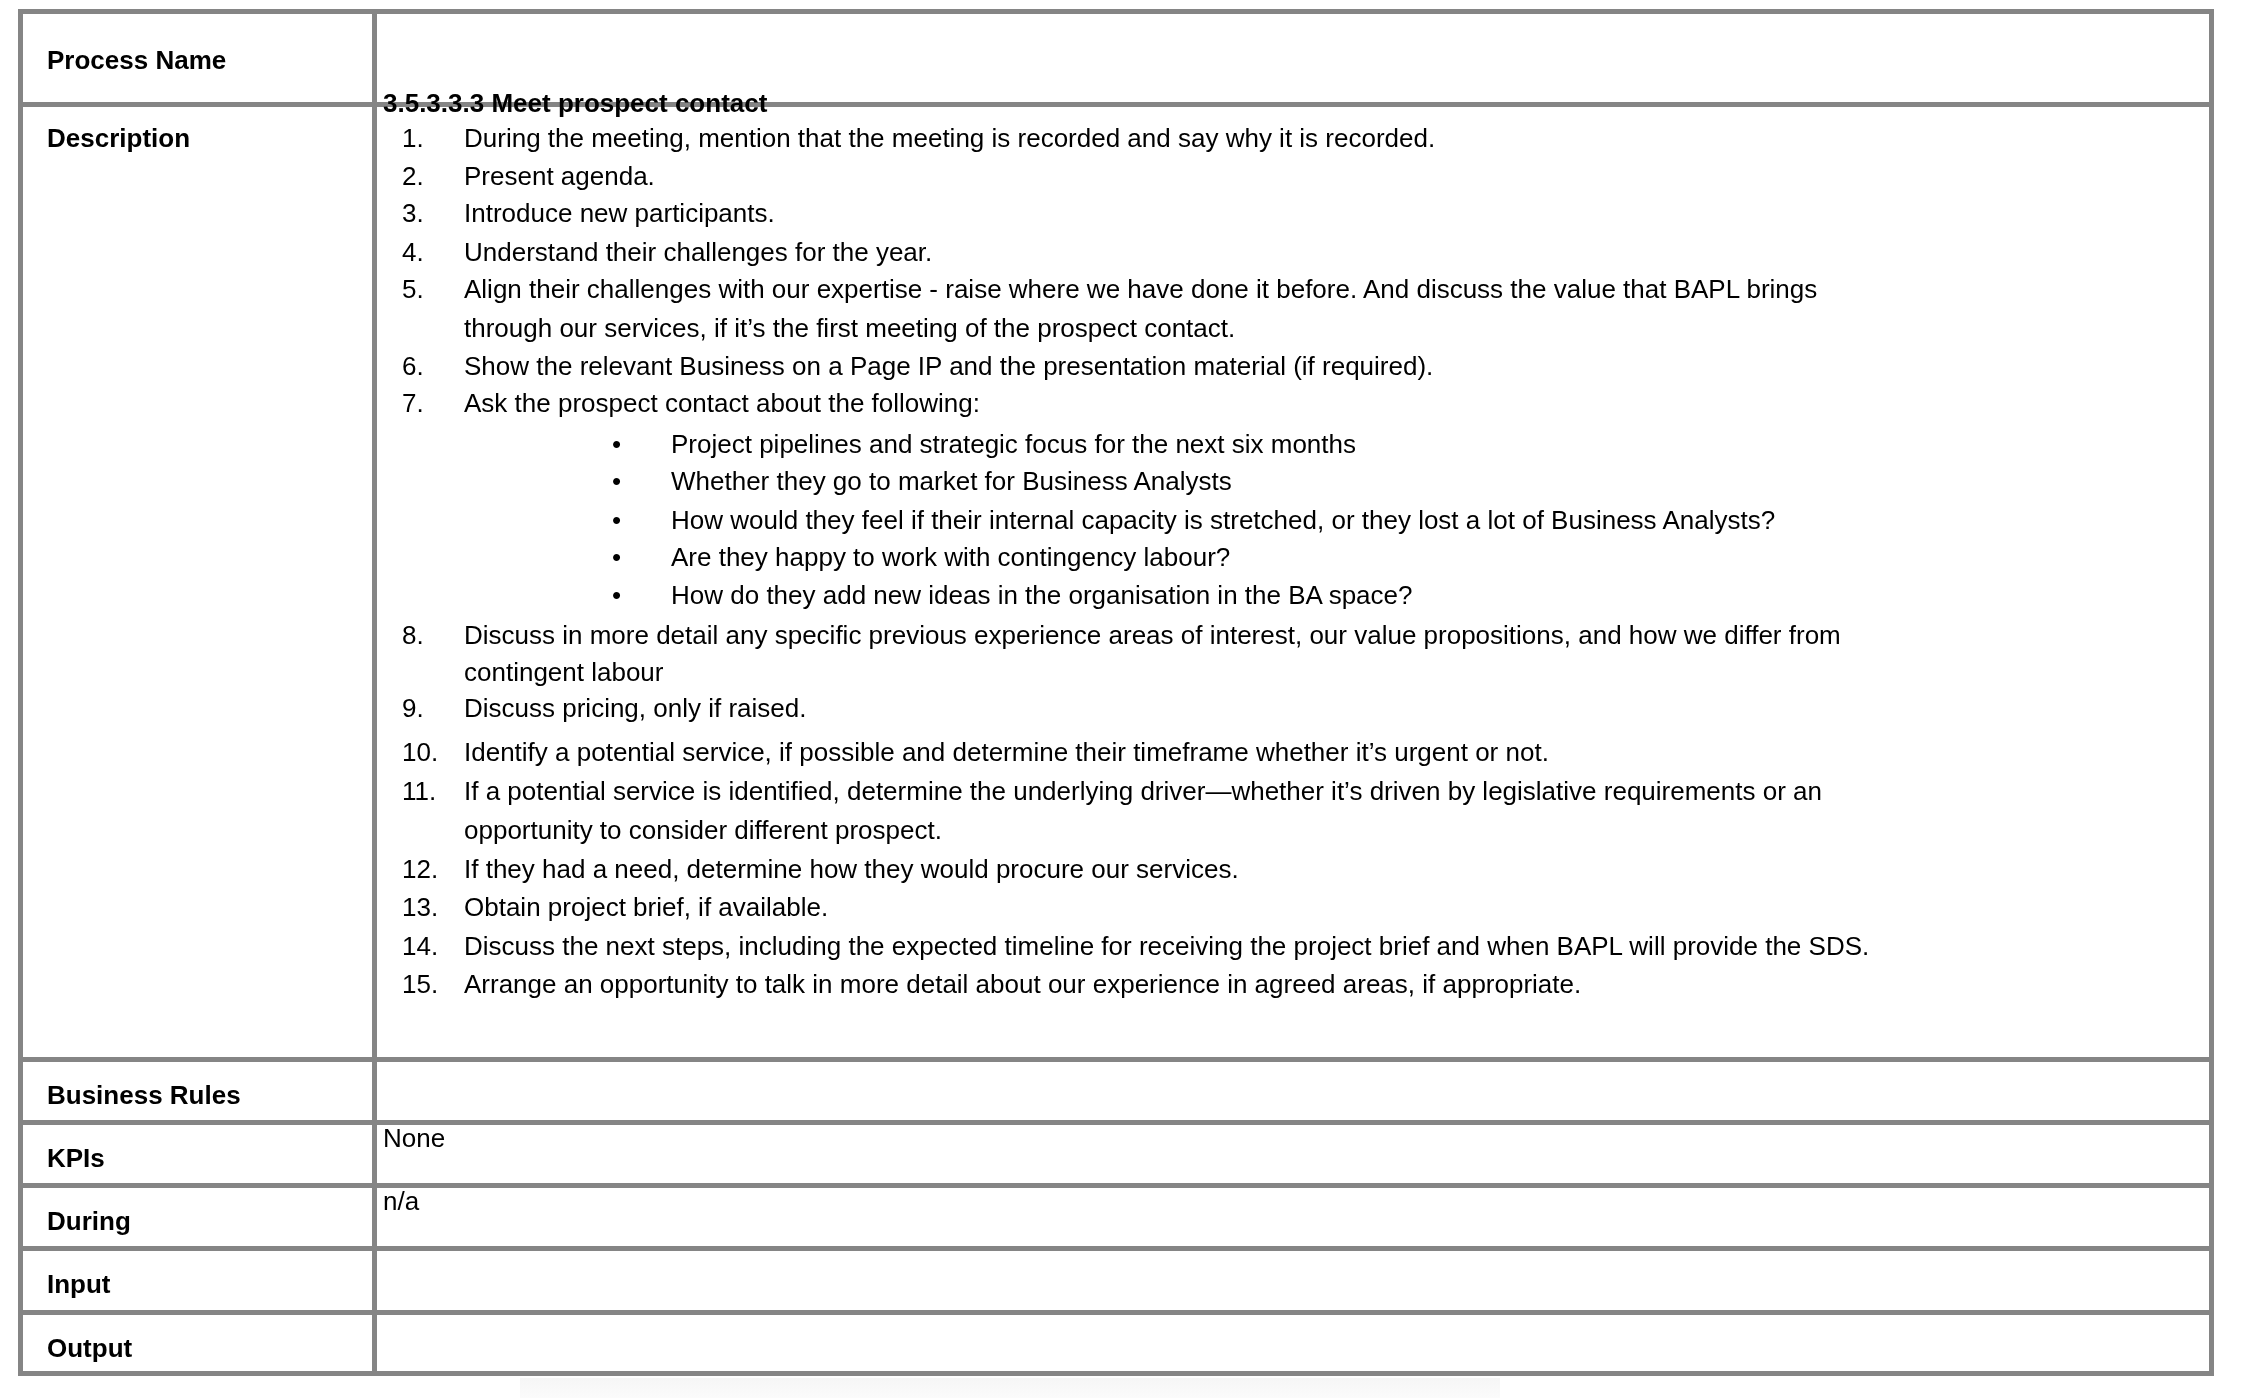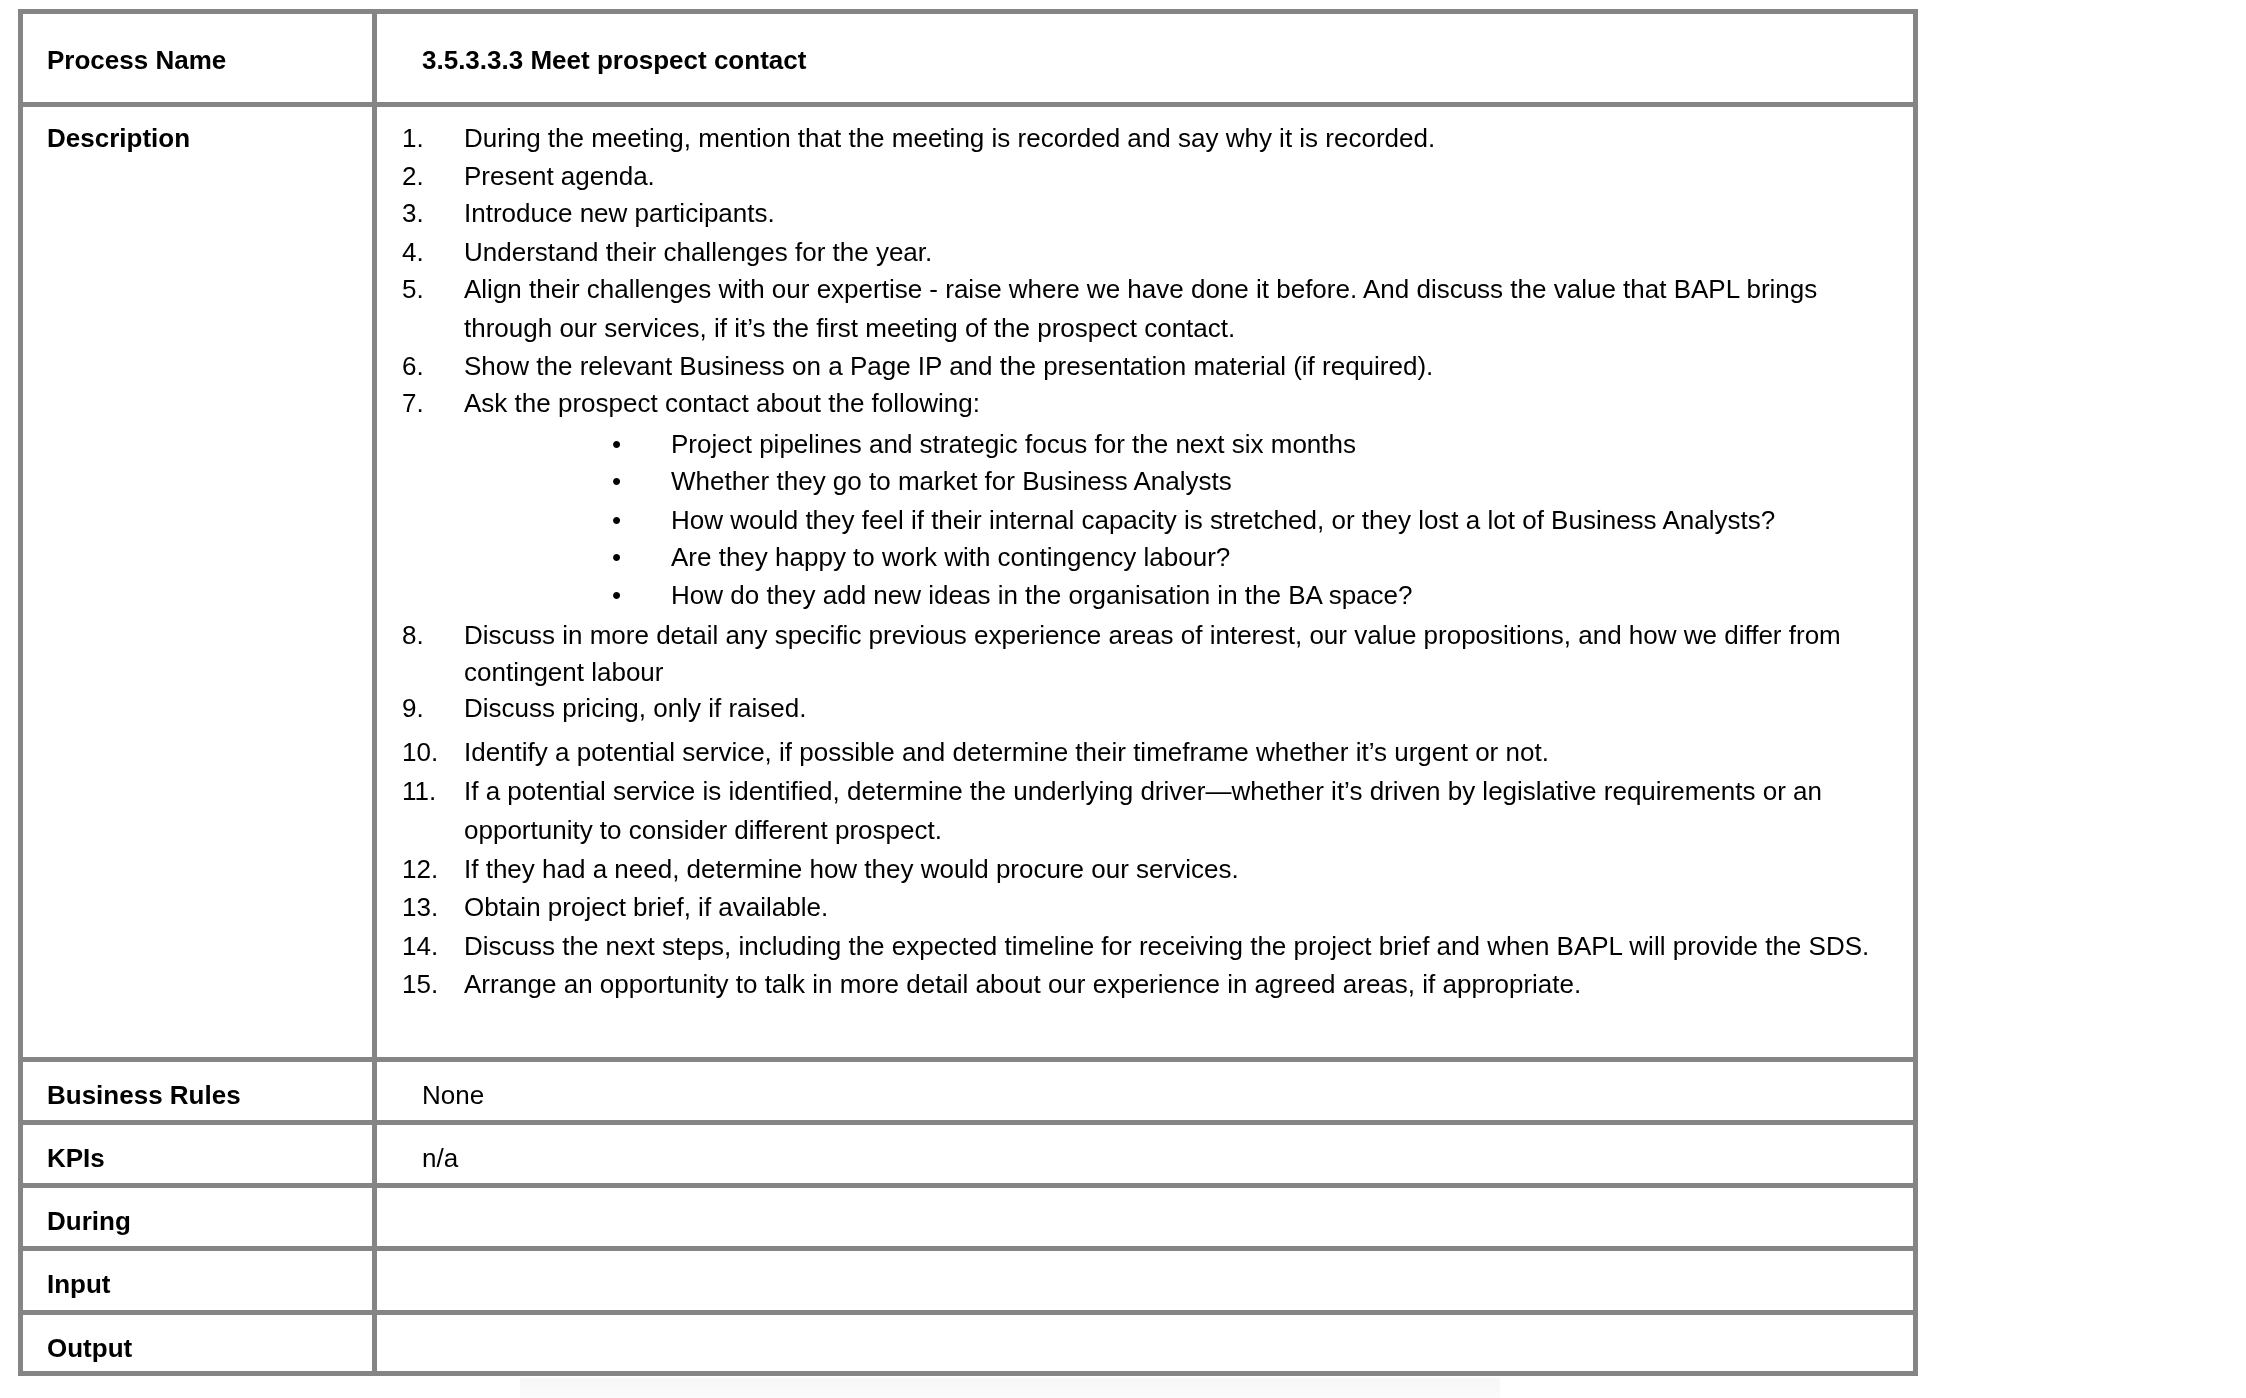--- a/index.html
+++ b/index.html
@@ -5,30 +5,30 @@
   html, body { margin: 0; padding: 0; }
   body {
     width: 2246px; height: 1398px; background: #ffffff; position: relative; overflow: hidden;
     font-family: "Liberation Sans", sans-serif; color: #000;
   }
   .shadow {
     position: absolute; left: 520px; top: 1378px; width: 980px; height: 20px;
     background: linear-gradient(to bottom, #f6f6f6, #fbfbfb);
   }
   .table {
-    position: absolute; left: 18px; top: 9px; width: 1900px; height: 1367px;
+    position: absolute; left: 18px; top: 9px; width: 2196px; height: 1367px;
     box-sizing: border-box; border: 5px solid #858585; background: #fff;
   }
   .hline { position: absolute; left: 0; right: 0; height: 5px; background: #858585; }
   .vline { position: absolute; top: 0; bottom: 0; left: 349px; width: 5px; background: #858585; }
   .cell-label, .cell-value {
     position: absolute; font-size: 26px; line-height: 30px; white-space: nowrap;
   }
   .cell-label { left: 24px; font-weight: bold; }
-  .cell-value { left: 399px; }
+  .cell-value { left: 360px; margin-top: 43px; }
   .bold { font-weight: bold; }
   .desc-line { position: absolute; font-size: 26px; line-height: 30px; white-space: nowrap; }
   .num { position: absolute; left: 379px; }
   .txt { position: absolute; left: 441px; }
   .bul { position: absolute; left: 589px; }
   .btxt { position: absolute; left: 648px; }
 </style>
 </head>
 <body>
 

